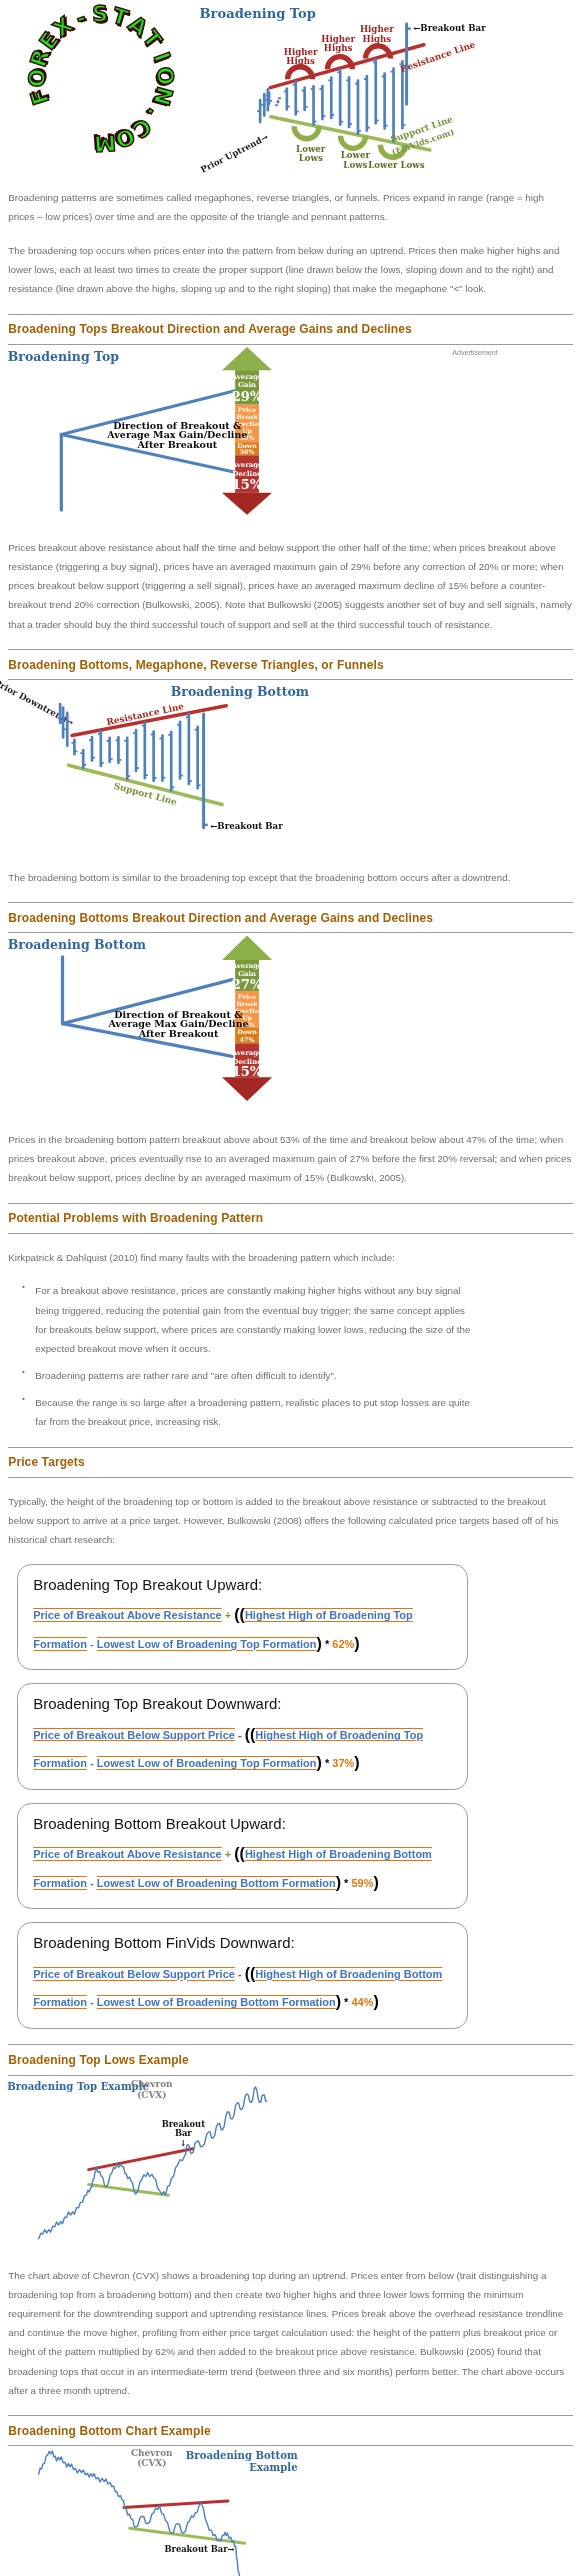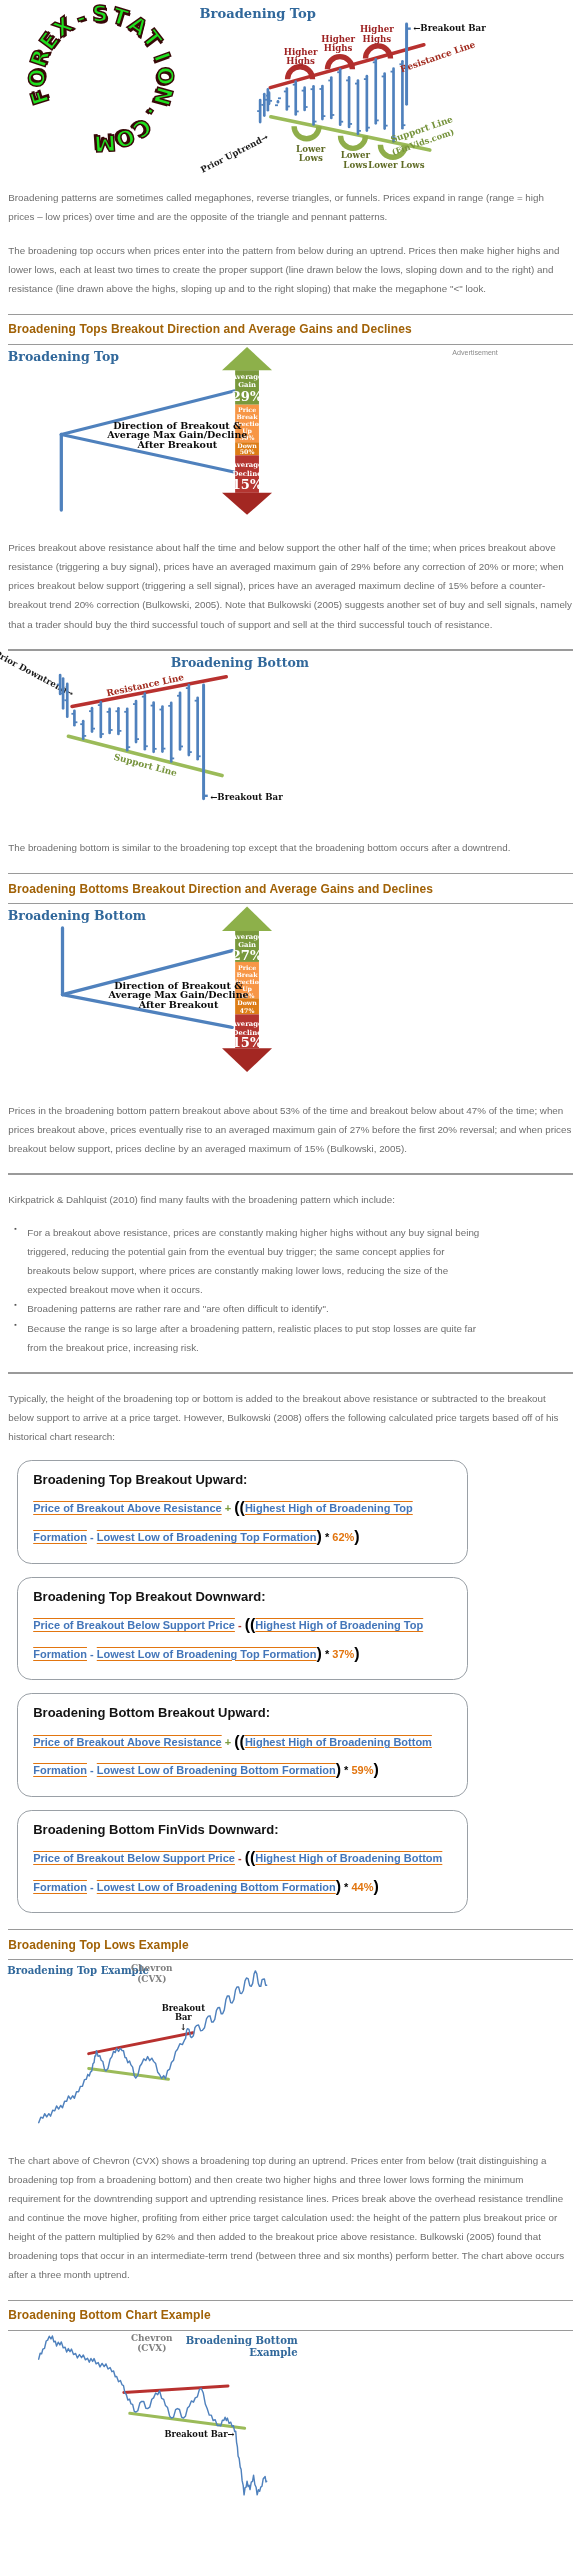--- a/index.html
+++ b/index.html
@@ -15,26 +15,26 @@
   .hero svg{display:block;}
   .logo{position:absolute;left:0;top:0;width:205px;height:161px;}
   .logo span{position:absolute;font:bold 22px "DejaVu Sans",sans-serif;color:#1fdf1f;
     -webkit-text-stroke:1.5px #380808;text-shadow:1.8px 1.8px 0 #380808;}
   
   text{user-select:none;}
   .st{font-family:"DejaVu Serif",serif;font-weight:bold;}
   .sb{font-family:"Liberation Sans",sans-serif;}
   
   ul.problems{list-style:none;margin:13px 101px 13px 8.3px;padding:0;}
-  ul.problems li{position:relative;padding-left:19px;margin:0;}
+  ul.problems li{position:relative;padding-left:19px;margin:8px;}
   ul.problems li::before{content:"▪";position:absolute;left:6px;top:0;color:#555;font-size:7.1px;}
   
   .fbox{box-sizing:border-box;width:451px;margin:12.5px 8.3px 13px 16.7px;border:1.2px solid #9aa0a6;
     border-radius:14.3px;padding:9px 15.5px 10.7px;}
-  .fbox-title{font-weight:bold;font-size:13px;color:#141414;line-height:1.5;margin-bottom:4.8px;}
+  .fbox-title{font-weight:normal;font-size:15px;color:#141414;line-height:1.5;margin-bottom:4.8px;}
   .formula{font-weight:bold;font-size:11px;line-height:1.8;color:#4476b9;}
   .phrase{color:#4476b9;text-decoration:underline overline;text-decoration-color:#e2750f;
     text-decoration-thickness:1.2px;text-underline-offset:2.4px;}
   .op-plus{color:#7a9a3c;}
   .op-minus{color:#b03a2e;}
   .dash{color:#4476b9;}
   .paren{color:#000;font-size:16px;font-weight:bold;vertical-align:-1.2px;font-family:"Liberation Sans",sans-serif;}
   .star{color:#000;}
   .pct{color:#e2750f;}
   figure{margin:0;}
@@ -212,20 +212,21 @@
         <text x="298" y="156">Average Max Gain/Decline</text>
         <text x="298" y="172">After Breakout</text>
       </g>
     </svg>
   </figure>
 
   <p>Prices breakout above resistance about half the time and below support the other half of the time; when prices breakout above resistance (triggering a buy signal), prices have an averaged maximum gain of 29% before any correction of 20% or more; when prices breakout below support (triggering a sell signal), prices have an averaged maximum decline of 15% before a counter-breakout trend 20% correction (Bulkowski, 2005). Note that Bulkowski (2005) suggests another set of buy and sell signals, namely that a trader should buy the third successful touch of support and sell at the third successful touch of resistance.</p>
 
   <div class="sect">
     <hr>
+      <h2>Broadening Bottoms, Megaphone, Reverse Triangles, or Funnels</h2>
       <hr>
   </div>
 
   <figure>
     <svg width="581" height="167" viewBox="0 0 976 280" style="font-size:16.5px">
       <text x="403" y="27" class="st" font-size="21" fill="#31689b" text-anchor="middle">Broadening Bottom</text>
       <text x="55" y="42" class="st" font-size="14.5" fill="#1a1a1a" text-anchor="middle" transform="rotate(28 55 42)">Prior Downtrend→</text>
       <line x1="121" y1="93" x2="380" y2="43" stroke="#b8312f" stroke-width="6" stroke-linecap="round"></line>
       <line x1="115" y1="143" x2="373" y2="209" stroke="#9bbb59" stroke-width="6" stroke-linecap="round"></line>
       <g id="bb-bars">
@@ -333,33 +334,35 @@
         <text x="300" y="158">Average Max Gain/Decline</text>
         <text x="300" y="174">After Breakout</text>
       </g>
     </svg>
   </figure>
 
   <p>Prices in the broadening bottom pattern breakout above about 53% of the time and breakout below about 47% of the time; when prices breakout above, prices eventually rise to an averaged maximum gain of 27% before the first 20% reversal; and when prices breakout below support, prices decline by an averaged maximum of 15% (Bulkowski, 2005).</p>
 
   <div class="sect">
     <hr>
+      <h2>Potential Problems with Broadening Pattern</h2>
       <hr>
   </div>
 
   <p>Kirkpatrick &amp; Dahlquist (2010) find many faults with the broadening pattern which include:</p>
 
   <ul class="problems">
     <li>For a breakout above resistance, prices are constantly making higher highs without any buy signal being triggered, reducing the potential gain from the eventual buy trigger; the same concept applies for breakouts below support, where prices are constantly making lower lows, reducing the size of the expected breakout move when it occurs.</li>
     <li>Broadening patterns are rather rare and "are often difficult to identify".</li>
     <li>Because the range is so large after a broadening pattern, realistic places to put stop losses are quite far from the breakout price, increasing risk.</li>
   </ul>
 
   <div class="sect">
     <hr>
+      <h2>Price Targets</h2>
       <hr>
   </div>
 
   <p>Typically, the height of the broadening top or bottom is added to the breakout above resistance or subtracted to the breakout below support to arrive at a price target. However, Bulkowski (2008) offers the following calculated price targets based off of his historical chart research:</p>
 
   <div class="fbox">
     <div class="fbox-title">Broadening Top Breakout Upward:</div>
     <div class="formula">
       <span class="phrase">Price of Breakout Above Resistance</span>
       <span class="op-plus">+</span>

